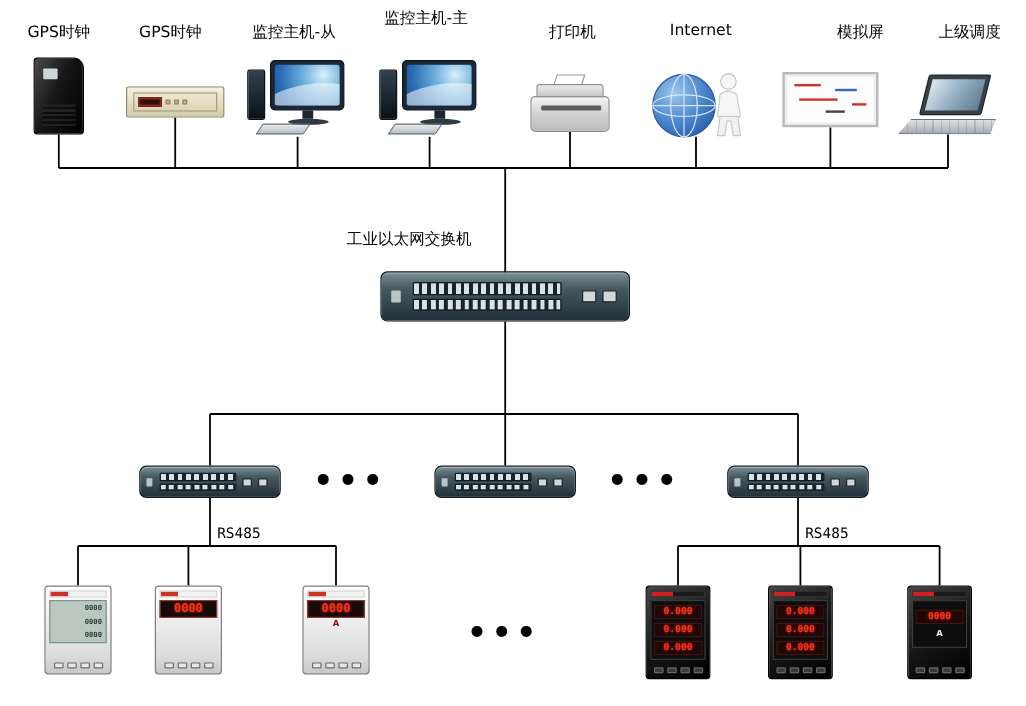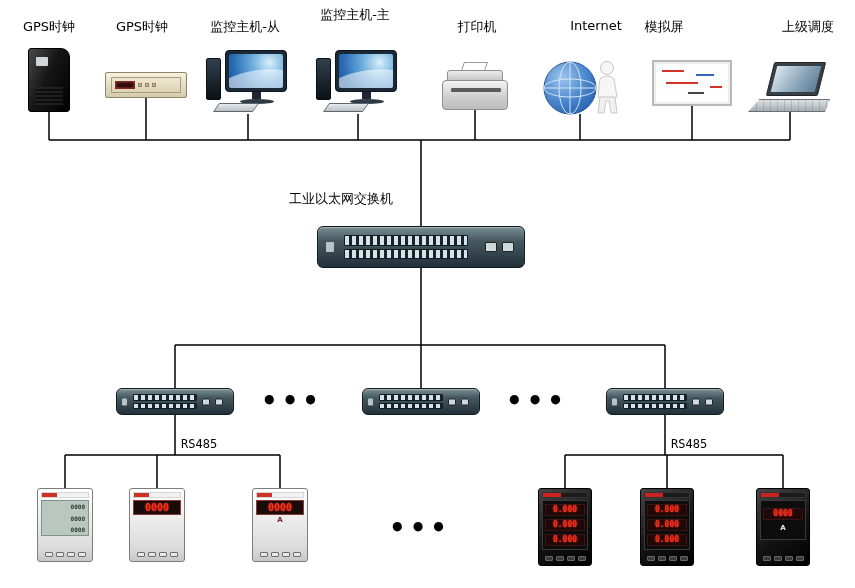--- a/index.html
+++ b/index.html
@@ -122,22 +122,22 @@
              M175 345 H665 M175 345 V388 M421 345 V388 M665 345 V388
              M175 415 V455 M65 455 H280 M65 455 V488 M157 455 V488 M280 455 V488
              M665 415 V455 M565 455 H783 M565 455 V488 M667 455 V488 M783 455 V488" fill="none" stroke="#000" stroke-width="1.5"></path>
   </svg>
 
   <div class="dev-label" style="left:49px;top:18px">GPS时钟</div>
   <div class="dev-label" style="left:142px;top:18px">GPS时钟</div>
   <div class="dev-label" style="left:245px;top:18px">监控主机-从</div>
   <div class="dev-label" style="left:355px;top:6px">监控主机-主</div>
   <div class="dev-label" style="left:477px;top:18px">打印机</div>
-  <div class="dev-label" style="left:596px;top:18px">Internet</div>
-  <div class="dev-label" style="left:664px;top:18px">模拟屏</div>
+  <div class="dev-label" style="left:584px;top:18px">Internet</div>
+  <div class="dev-label" style="left:717px;top:18px">模拟屏</div>
   <div class="dev-label" style="left:808px;top:18px">上级调度</div>
 
   <div class="abs ups" style="left:28px;top:48px">
     <div class="ups-screen"></div>
     <div class="ups-vents"></div>
   </div>
 
   <div class="abs gps" style="left:105px;top:72px">
     <div class="gps-face">
       <i class="gps-led"></i>

